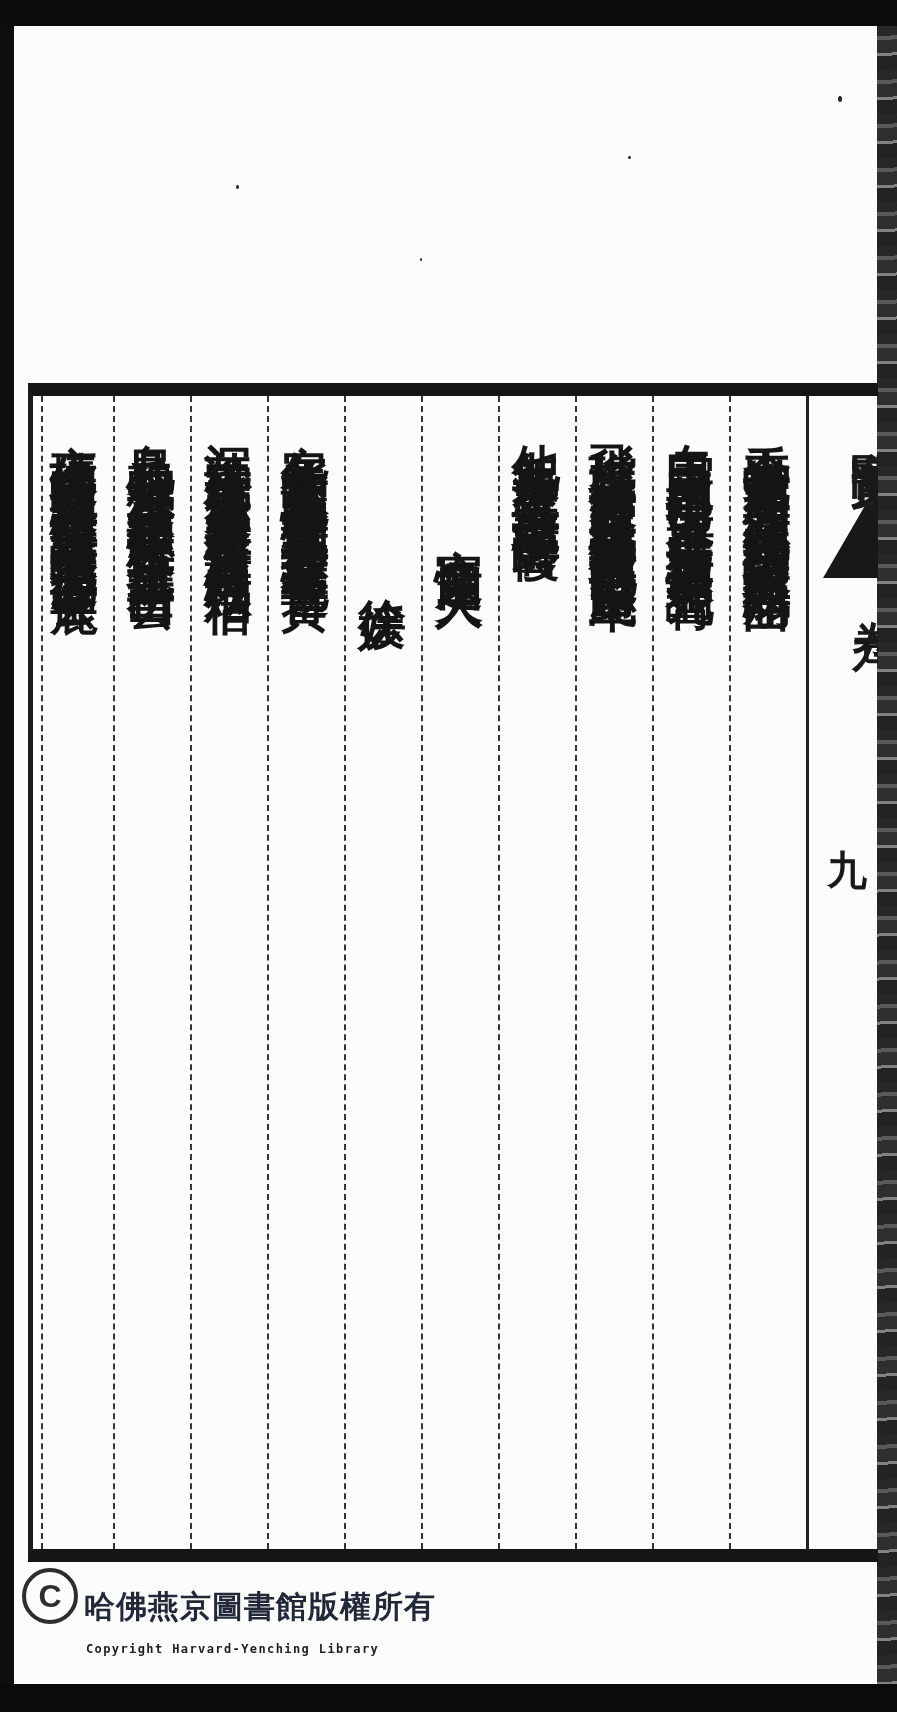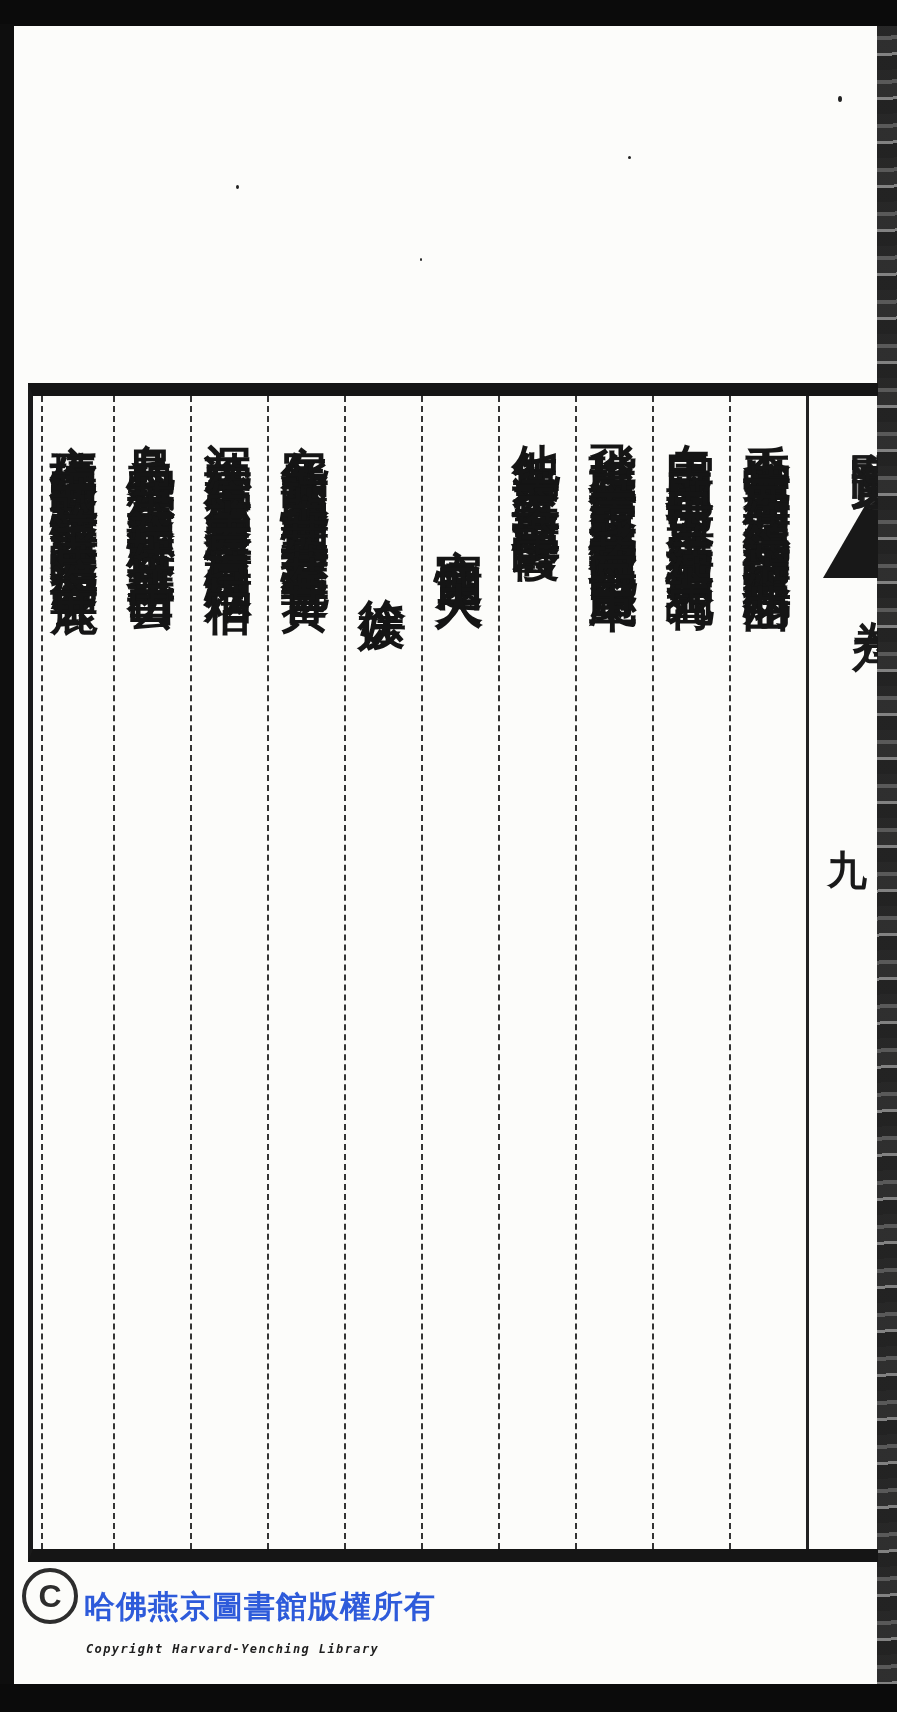--- a/index.html
+++ b/index.html
@@ -34,23 +34,23 @@
      margin-top:44px;margin-left:14px;}
   .spine-volume{writing-mode:vertical-rl;text-orientation:upright;font-size:44px;line-height:70px;
      letter-spacing:4px;font-weight:bold;color:#191919;margin-top:8px;margin-left:22px;
      transform:translateX(8px);}
   .spine-folio{font-size:40px;font-weight:bold;color:#191919;margin-top:238px;margin-left:18px;}
   
   .copyright-circle{position:absolute;left:22px;top:1568px;width:48px;height:48px;
      border:4px solid #2d2d2d;border-radius:50%;display:flex;align-items:center;justify-content:center;
      font-family:"Liberation Sans",sans-serif;font-size:32px;font-weight:bold;color:#2d2d2d;}
   .stamp-cn{position:absolute;left:84px;top:1586px;font-size:31px;letter-spacing:1px;
-     color:#1d4ed8;font-weight:bold;opacity:.92;}
+     color:#0f172a;font-weight:bold;opacity:.92;}
   .stamp-en{position:absolute;left:86px;top:1642px;font-family:"DejaVu Sans Mono",monospace;
-     font-size:12px;letter-spacing:1.4px;color:#1e1e1e;font-weight:bold;font-style:italic;}
+     font-size:12px;letter-spacing:1.4px;color:#1e1e1e;font-weight:bold;}
   
   .speck{position:absolute;background:#222;border-radius:50%;}
   .sp1{left:236px;top:185px;width:3px;height:4px;}
   .sp2{left:628px;top:156px;width:3px;height:3px;}
   .sp3{left:420px;top:258px;width:2px;height:3px;}
   .sp4{left:838px;top:96px;width:4px;height:6px;}
 </style>
 </head>
 <body>
 

